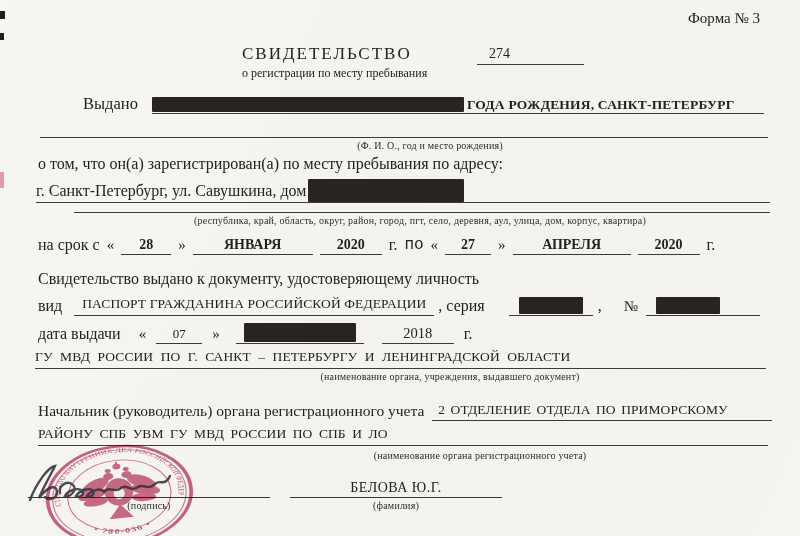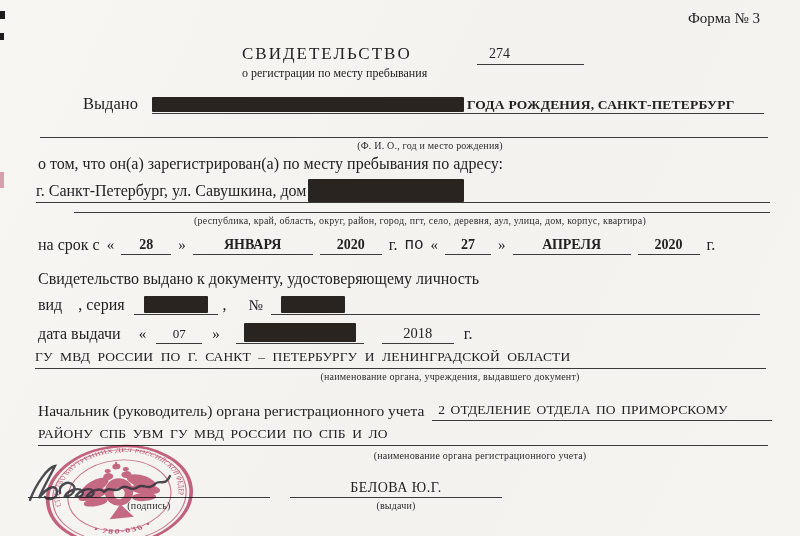--- a/index.html
+++ b/index.html
@@ -74,21 +74,22 @@
     <span class="q">»</span>
     <span class="cell dcell" style="width:118px;">АПРЕЛЯ</span>
     <span class="cell dcell" style="width:62px;">2020</span>
     <span style="padding-bottom:1px;">г.</span>
   </div>
 
   <div class="abs t16 nw" style="top:270px;left:38px;">Свидетельство выдано к документу, удостоверяющему личность</div>
 
   <div class="row" style="top:296px;left:38px;right:40px;">
     <span class="t16 nw" style="margin-right:12px;padding-bottom:1px;">вид</span>
-    <span class="t16 nw" style="margin-left:4px;margin-right:9px;padding-bottom:1px;">, серия</span>
+    <span class="cell ucase nw" style="padding:0 8px 3px 8px;">ПАСПОРТ ГРАЖДАНИНА РОССИЙСКОЙ ФЕДЕРАЦИИ</span>
+    <span class="t16 nw" style="margin-left:4px;margin-right:24px;padding-bottom:1px;">, серия</span>
     <span class="cell" style="width:84px;display:flex;justify-content:center;">
       <span class="redact" style="width:64px;height:17px;"></span>
     </span>
     <span class="t16" style="margin-left:5px;margin-right:22px;padding-bottom:1px;">,</span>
     <span style="font-size:15px;margin-right:8px;padding-bottom:1px;">№</span>
     <span class="cell" style="flex:1;display:flex;justify-content:flex-start;padding-left:10px;">
       <span class="redact" style="width:64px;height:17px;"></span>
     </span>
   </div>
 
@@ -112,21 +113,21 @@
     <span class="cell ucase nw" style="flex:1;text-align:left;padding-left:6px;word-spacing:2px;padding-bottom:2px;">2 ОТДЕЛЕНИЕ ОТДЕЛА  ПО ПРИМОРСКОМУ</span>
   </div>
   <div class="abs ul ucase nw" style="top:426px;left:38px;right:32px;word-spacing:3px;padding-bottom:3px;">РАЙОНУ СПБ УВМ  ГУ  МВД РОССИИ  ПО СПБ  И  ЛО</div>
   <div class="cap" style="top:450px;left:180px;width:600px;">(наименование органа регистрационного учета)</div>
 
   <div class="hr" style="top:497px;left:28px;width:242px;border-top-width:1.4px;"></div>
   <div class="cap" style="top:500px;left:28px;width:242px;">(подпись)</div>
 
   <div class="abs nw" style="top:480px;left:290px;width:212px;text-align:center;font-size:14px;letter-spacing:.5px;">БЕЛОВА  Ю.Г.</div>
   <div class="hr" style="top:497px;left:290px;width:212px;border-top-width:1.4px;"></div>
-  <div class="cap" style="top:500px;left:290px;width:212px;">(выдачи)</div>
+  <div class="cap" style="top:500px;left:290px;width:212px;">(фамилия)</div>
 
   <svg class="stamp" viewBox="0 0 150 150">
     <g fill="none" stroke="#c0476a">
       <circle cx="75" cy="75" r="71" stroke-width="3.6" opacity=".9"></circle>
       <circle cx="75" cy="75" r="66" stroke-width="1.1" opacity=".8"></circle>
       <circle cx="75" cy="75" r="51" stroke-width="1.1" opacity=".8"></circle>
     </g>
     <defs>
       <path id="arcTop" d="M 17,82 A 59,59 0 1 1 133,82"></path>
       <path id="arcBot" d="M 23,95 A 56,56 0 0 0 127,95"></path>

